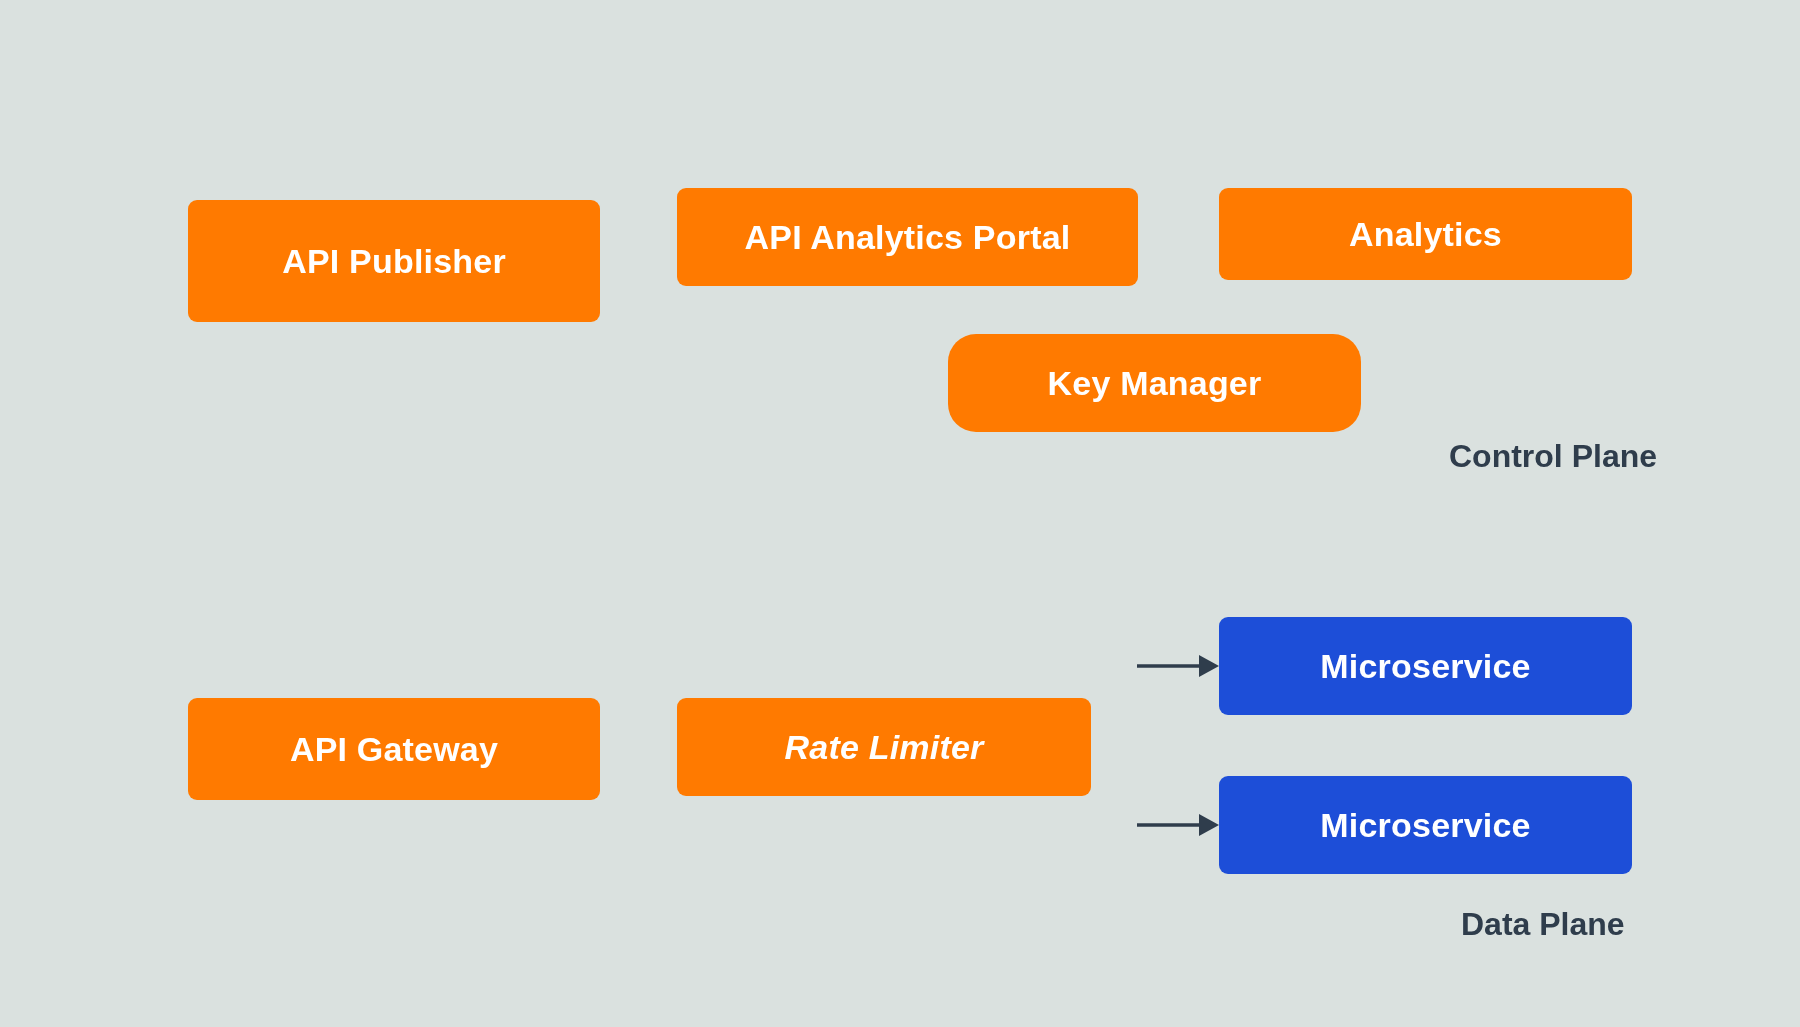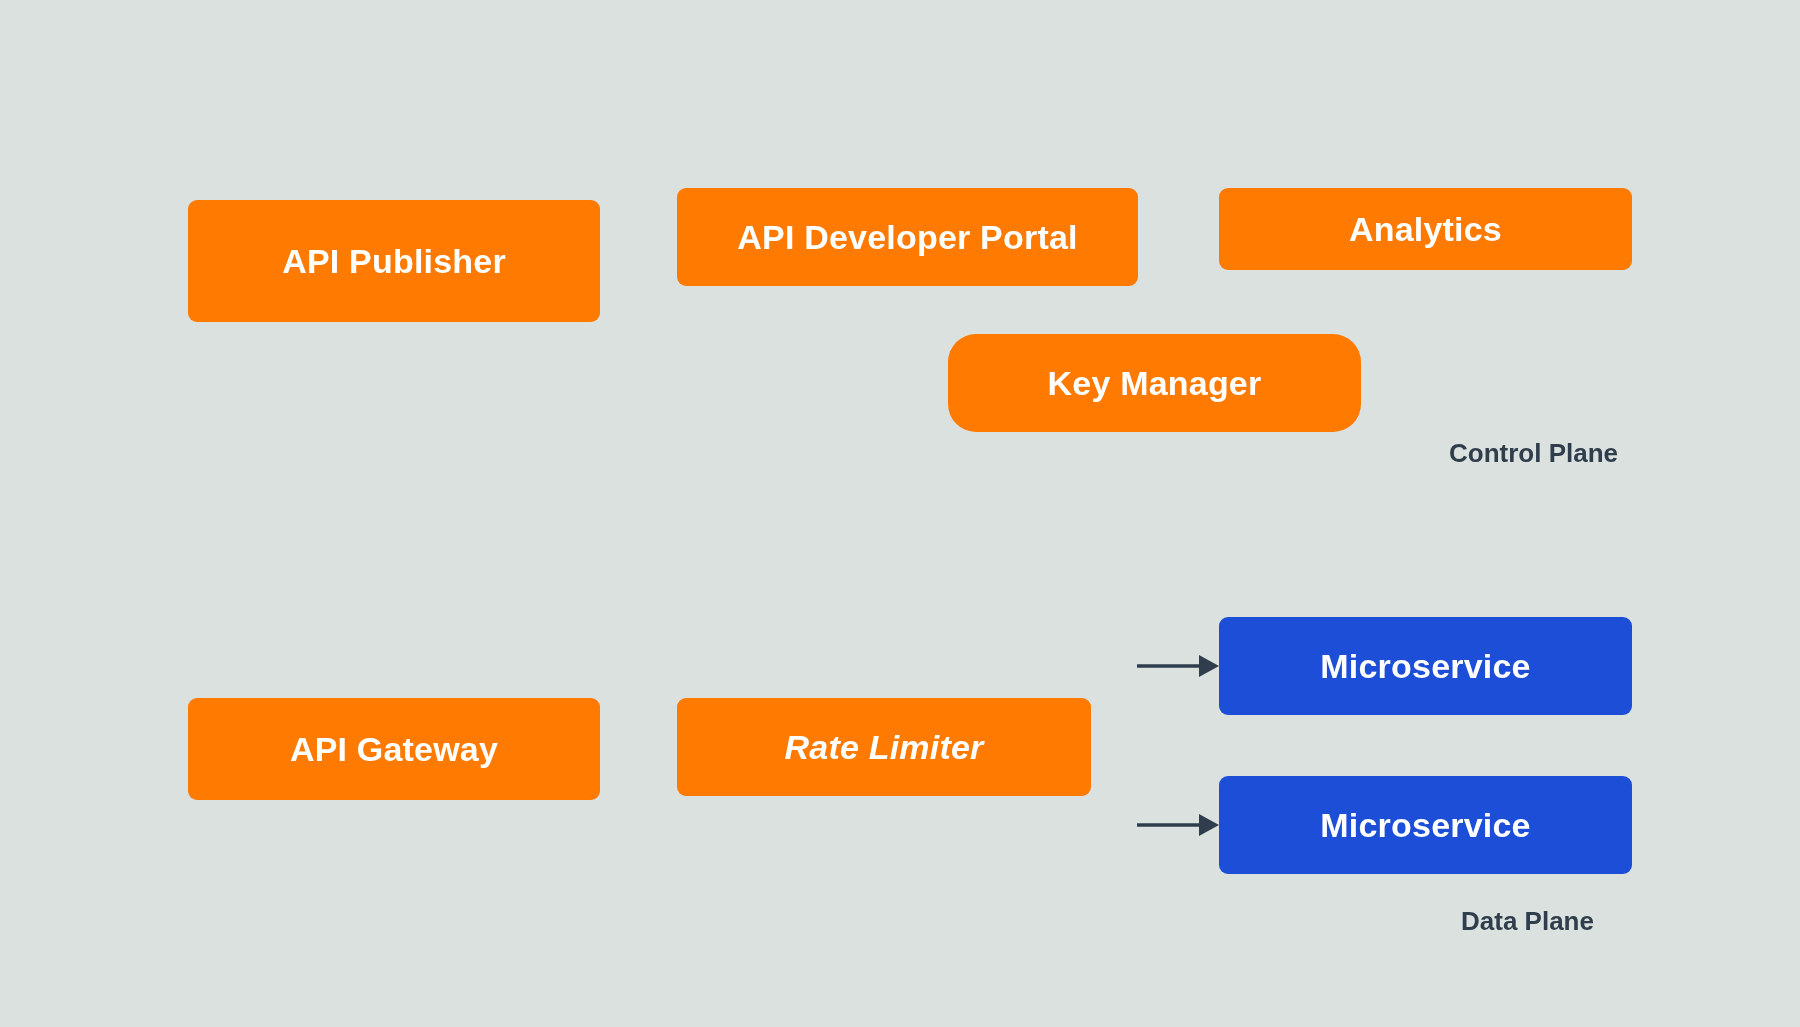--- a/index.html
+++ b/index.html
@@ -45,21 +45,21 @@
   }
   .node-label {
     display: block;
     pointer-events: none;
   }
 
   .plane-label {
     position: absolute;
     color: #2f3d4c;
     font-weight: bold;
-    font-size: 26px;
+    font-size: 32px;
     line-height: 1;
     white-space: nowrap;
     user-select: none;
   }
 
   .connector {
     position: absolute;
     overflow: visible;
   }
   .connector line {
@@ -79,23 +79,23 @@
       <polygon points="96,14 76,3 76,25"></polygon>
     </svg>
     <svg class="connector" width="110" height="28" style="left: 1123px; top: 811px;">
       <line x1="14" y1="14" x2="78" y2="14"></line>
       <polygon points="96,14 76,3 76,25"></polygon>
     </svg>
     <div class="node control" style="left: 188px; top: 200px; width: 412px; height: 122px;">
       <span class="node-label">API Publisher</span>
     </div>
     <div class="node control" style="left: 677px; top: 188px; width: 461px; height: 98px;">
-      <span class="node-label">API Developer Portal</span>
+      <span class="node-label">API Analytics Portal</span>
     </div>
-    <div class="node control" style="left: 1219px; top: 188px; width: 413px; height: 82px;">
+    <div class="node control" style="left: 1219px; top: 188px; width: 413px; height: 92px;">
       <span class="node-label">Analytics</span>
     </div>
     <div class="node control" style="left: 948px; top: 334px; width: 413px; height: 98px; border-radius: 28px;">
       <span class="node-label">Key Manager</span>
     </div>
     <div class="node gateway" style="left: 188px; top: 698px; width: 412px; height: 102px;">
       <span class="node-label">API Gateway</span>
     </div>
     <div class="node gateway" style="left: 677px; top: 698px; width: 414px; height: 98px; font-style: italic;">
       <span class="node-label">Rate Limiter</span>

